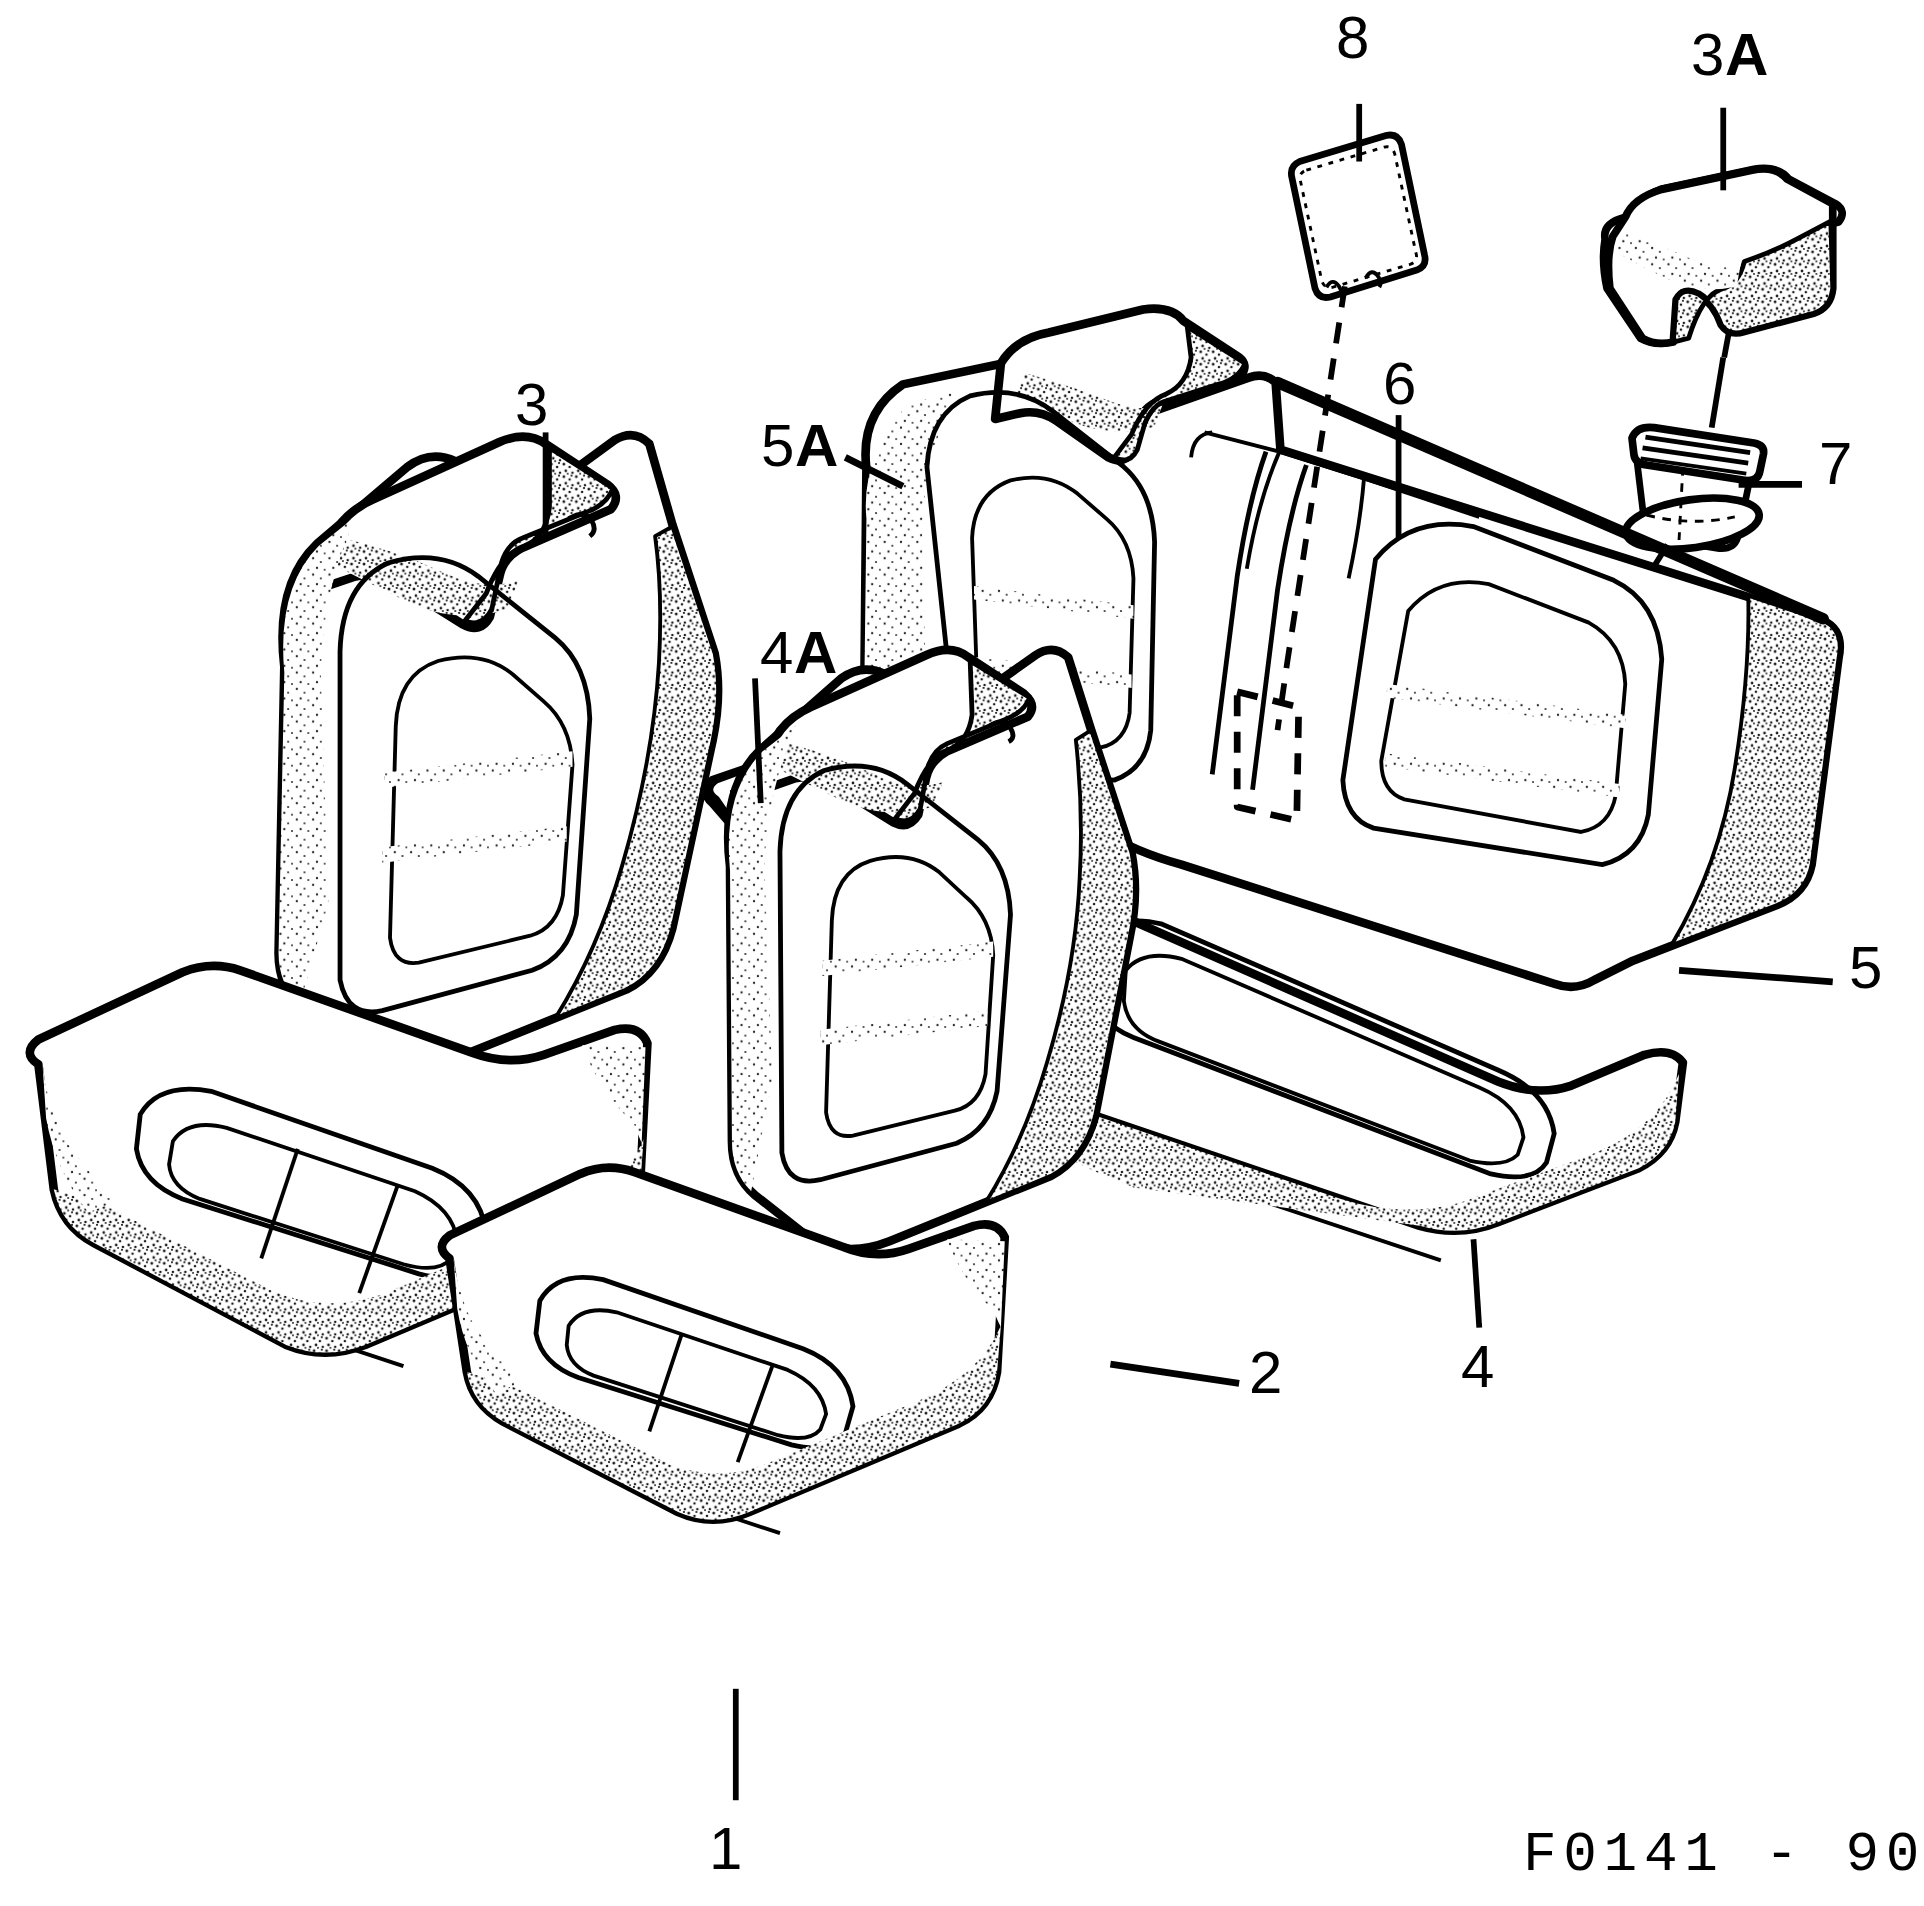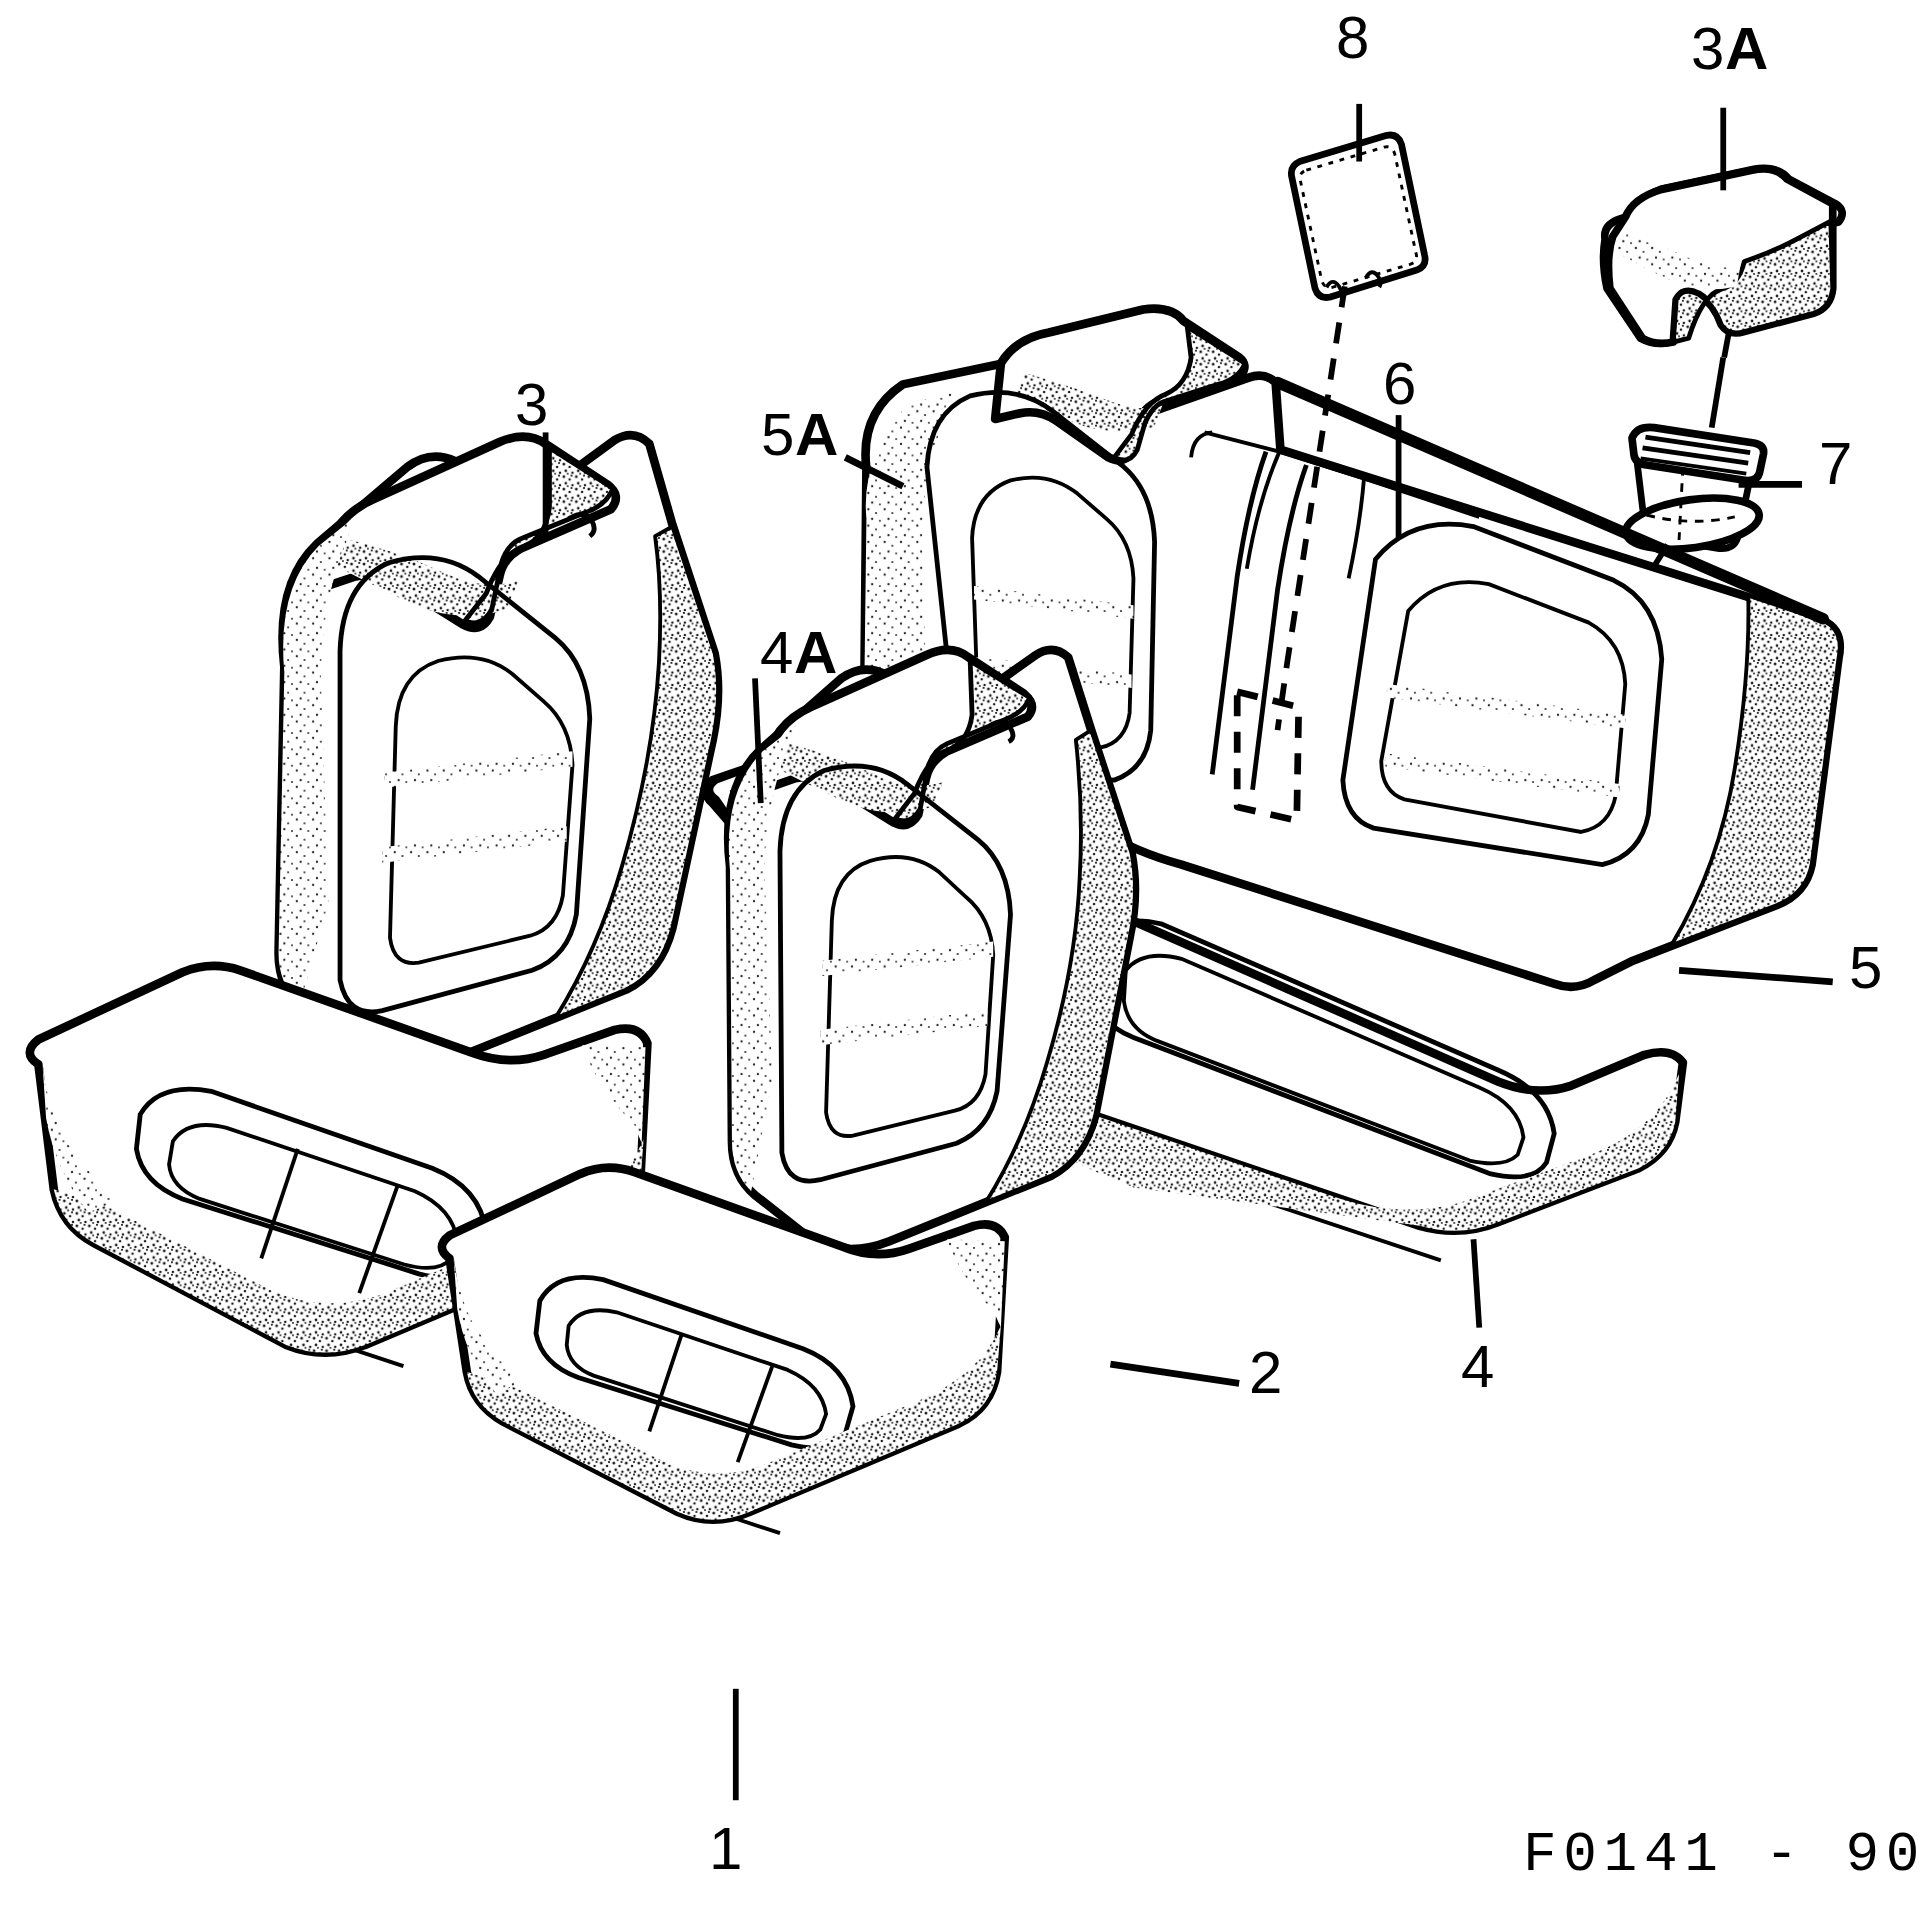--- a/index.html
+++ b/index.html
@@ -404,29 +404,29 @@
       <path d="M1540 1382 L1534 1290" fill="none" stroke="#000000" stroke-width="6"></path>
 
       <path d="M766 1874 L766 1758" fill="none" stroke="#000000" stroke-width="6"></path>
     </g>
   </svg>
 
   <div class="callout" style="left:1336px; top:7.7px;">
     <span>8</span>
   </div>
 
-  <div class="callout" style="left:1691px; top:19px;">
+  <div class="callout" style="left:1691px; top:25px;">
     <span>3</span><span class="sfx">A</span>
   </div>
 
   <div class="callout" style="left:515px; top:375px;">
     <span>3</span>
   </div>
 
-  <div class="callout" style="left:761px; top:405px;">
+  <div class="callout" style="left:761px; top:416px;">
     <span>5</span><span class="sfx">A</span>
   </div>
 
   <div class="callout" style="left:1383px; top:354px;">
     <span>6</span>
   </div>
 
   <div class="callout" style="left:1819px; top:434px;">
     <span>7</span>
   </div>

